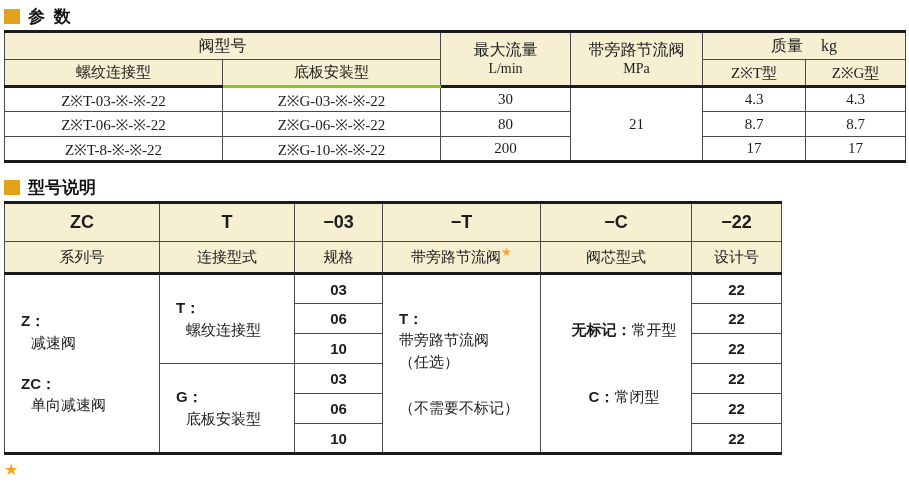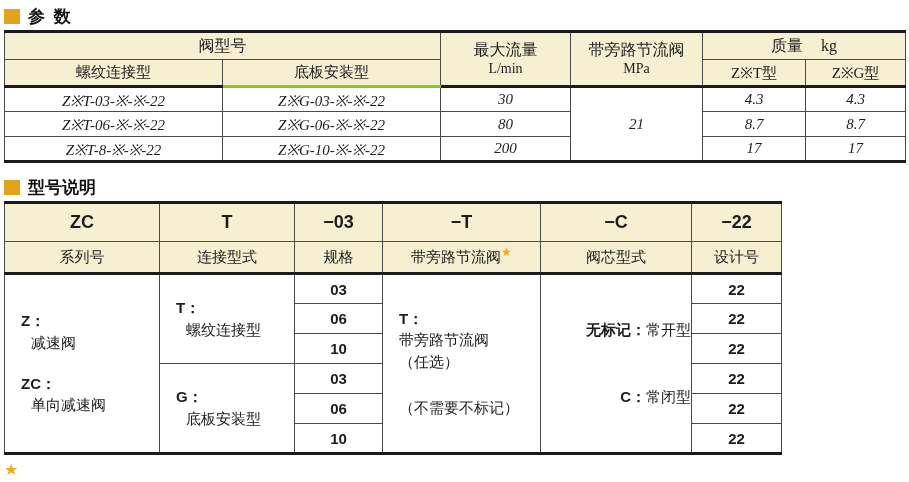--- a/index.html
+++ b/index.html
@@ -31,40 +31,40 @@
   }
   .hd { background: #F6EFD2; }
   .t-heavy { border-top: 3px solid #1b1b1b; }
   .b-heavy { border-bottom: 3px solid #1b1b1b; }
   .outer { border-left: 1px solid #1b1b1b; border-right: 1px solid #1b1b1b; }
 
   
   #params-table { width: 901px; }
   #params-table .hrow1 td { height: 28px; font-size: 16px; }
   #params-table .hrow2 td { height: 27px; font-size: 15px; }
-  #params-table .drow td { height: 25px; font-style: italic; }
+  #params-table .drow td { height: 25px; }
   .two-line { line-height: 1.35; padding: 2px 0; }
   .unit-line { font-size: 14px; }
   .mass-gap { display: inline-block; width: 18px; }
 
   
   #model-table { width: 777px; }
   #model-table .crow td {
     height: 39px;
     font-family: "Liberation Sans", "DejaVu Sans", sans-serif;
     font-weight: bold; font-size: 18px;
   }
   #model-table .lrow td { height: 32px; font-size: 15px; text-align: center; }
   #model-table .brow td { height: 30px; }
   .bold-sans { font-family: "Liberation Sans", "DejaVu Sans", sans-serif; font-weight: bold; font-size: 15px; }
   .cell-left { text-align: left; vertical-align: middle; padding: 6px 6px 6px 16px; line-height: 1.45; }
   .desc-line { padding-left: 10px; }
   .block-gap { margin-top: 18px; }
   .note-gap { margin-top: 24px; }
-  .spool-cell { text-align: right; padding-left: 16px; }
+  .spool-cell { text-align: center; padding-left: 16px; }
   .spool-line1 { margin-top: 0; }
   .spool-line2 { margin-top: 48px; }
   .star { color: #F2A71B; }
   .hdr-star { font-size: 12px; vertical-align: super; line-height: 0; }
 
   
   .footnote {
     margin-top: 5px; font-size: 15px; color: #1c1c1c;
     display: flex; align-items: center; gap: 2px;
   }

